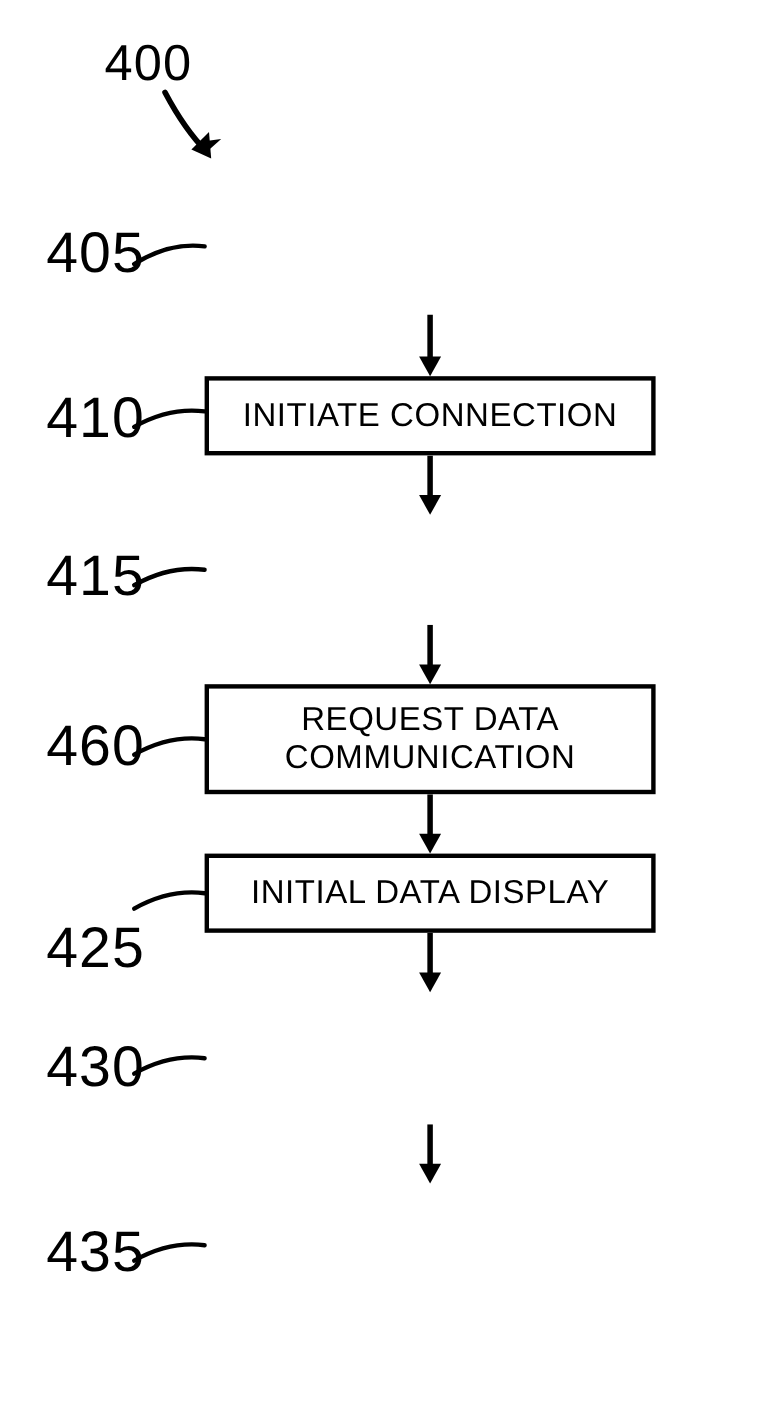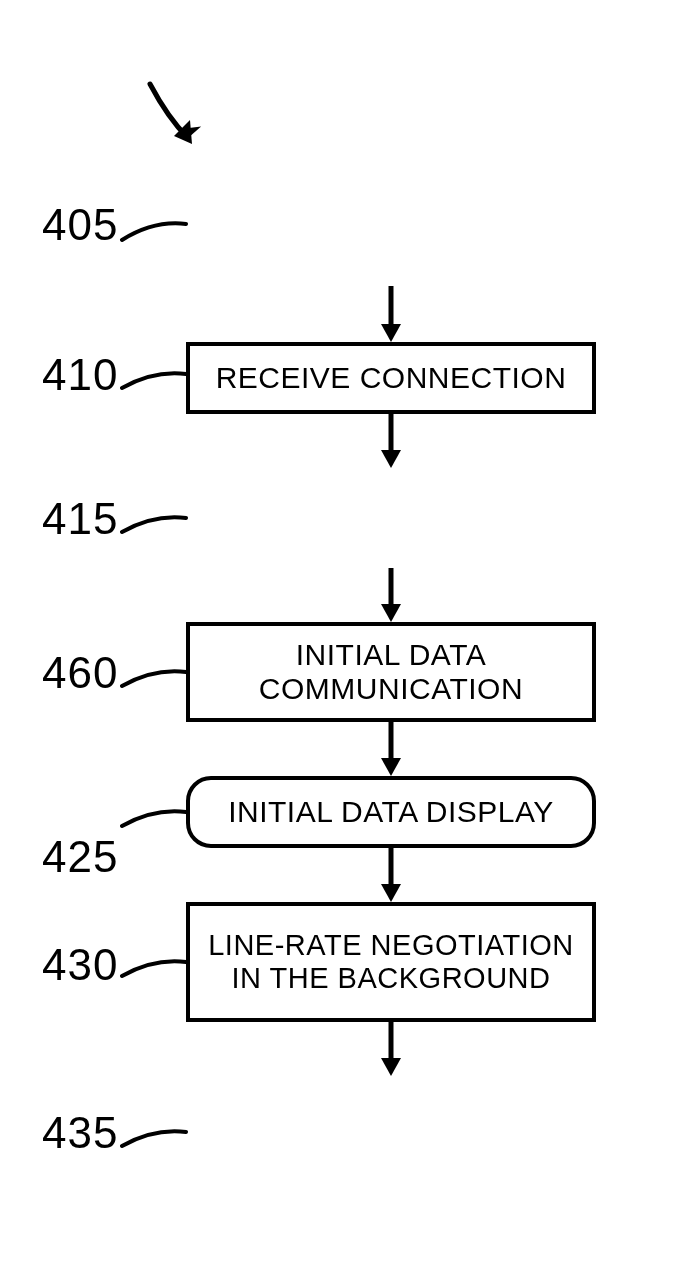--- a/index.html
+++ b/index.html
@@ -33,54 +33,55 @@
     justify-content: center;
     text-align: center;
     font-size: 30px;
     line-height: 1.15;
     padding: 4px 6px;
     font-stretch: condensed;
     letter-spacing: 0.5px;
   }
   .step-label {
     position: absolute;
-    font-size: 44px;
+    font-size: 52px;
     letter-spacing: 1px;
   }
   .leader {
     position: absolute;
   }
   .connector {
     position: absolute;
   }
 </style>
 </head>
 <body>
 
 <div class="canvas">
 
+  <div class="title-number" style="left:95px; top:30px;">400</div>
 
   <svg class="title-arrow" style="left:140px; top:78px; width:80px; height:80px;" viewBox="0 0 80 80">
     <path d="M10 6 Q 28 40 48 60" stroke="#000" stroke-width="5" fill="none" stroke-linecap="round"></path>
     <polygon points="48,60 36,56 55,44" fill="#000" transform="rotate(25 48 60)"></polygon>
     <polygon points="52,66 34,58 50,42" fill="#000"></polygon>
   </svg>
 
   <div class="step-label" style="left:42px; top:200px;">405</div>
   <svg class="leader" style="left:118px; top:218px; width:72px; height:30px;" viewBox="0 0 72 30">
     <path d="M4 22 Q 36 2 68 6" stroke="#000" stroke-width="4" fill="none" stroke-linecap="round"></path>
   </svg>
 
   <svg class="connector" style="left:378px; top:286px; width:26px; height:58px;" viewBox="0 0 26 58">
     <line x1="13" y1="0" x2="13" y2="42" stroke="#000" stroke-width="5"></line>
     <polygon points="13,56 3,38 23,38" fill="#000"></polygon>
   </svg>
 
   <div class="box" style="left:186px; top:342px; width:410px; height:72px;">
-    <span>RECEIVE CONNECTION</span>
+    <span>INITIATE CONNECTION</span>
   </div>
   <div class="step-label" style="left:42px; top:350px;">410</div>
   <svg class="leader" style="left:118px; top:368px; width:72px; height:28px;" viewBox="0 0 72 28">
     <path d="M4 20 Q 36 2 68 6" stroke="#000" stroke-width="4" fill="none" stroke-linecap="round"></path>
   </svg>
 
   <svg class="connector" style="left:378px; top:414px; width:26px; height:56px;" viewBox="0 0 26 56">
     <line x1="13" y1="0" x2="13" y2="40" stroke="#000" stroke-width="5"></line>
     <polygon points="13,54 3,36 23,36" fill="#000"></polygon>
   </svg>
@@ -89,48 +90,45 @@
   <svg class="leader" style="left:118px; top:512px; width:72px; height:28px;" viewBox="0 0 72 28">
     <path d="M4 20 Q 36 2 68 6" stroke="#000" stroke-width="4" fill="none" stroke-linecap="round"></path>
   </svg>
 
   <svg class="connector" style="left:378px; top:568px; width:26px; height:56px;" viewBox="0 0 26 56">
     <line x1="13" y1="0" x2="13" y2="40" stroke="#000" stroke-width="5"></line>
     <polygon points="13,54 3,36 23,36" fill="#000"></polygon>
   </svg>
 
   <div class="box" style="left:186px; top:622px; width:410px; height:100px;">
-    <span>INITIAL DATA COMMUNICATION</span>
+    <span>REQUEST DATA COMMUNICATION</span>
   </div>
   <div class="step-label" style="left:42px; top:648px;">460</div>
   <svg class="leader" style="left:118px; top:666px; width:72px; height:28px;" viewBox="0 0 72 28">
     <path d="M4 20 Q 36 2 68 6" stroke="#000" stroke-width="4" fill="none" stroke-linecap="round"></path>
   </svg>
 
   <svg class="connector" style="left:378px; top:722px; width:26px; height:56px;" viewBox="0 0 26 56">
     <line x1="13" y1="0" x2="13" y2="40" stroke="#000" stroke-width="5"></line>
     <polygon points="13,54 3,36 23,36" fill="#000"></polygon>
   </svg>
 
-  <div class="box" style="left:186px; top:776px; width:410px; height:72px;border-radius:25px;">
+  <div class="box" style="left:186px; top:776px; width:410px; height:72px;">
     <span>INITIAL DATA DISPLAY</span>
   </div>
   <div class="step-label" style="left:42px; top:788px;margin-top:44px;">425</div>
   <svg class="leader" style="left:118px; top:806px; width:72px; height:28px;" viewBox="0 0 72 28">
     <path d="M4 20 Q 36 2 68 6" stroke="#000" stroke-width="4" fill="none" stroke-linecap="round"></path>
   </svg>
 
   <svg class="connector" style="left:378px; top:848px; width:26px; height:56px;" viewBox="0 0 26 56">
     <line x1="13" y1="0" x2="13" y2="40" stroke="#000" stroke-width="5"></line>
     <polygon points="13,54 3,36 23,36" fill="#000"></polygon>
   </svg>
 
-  <div class="box" style="left:186px; top:902px; width:410px; height:120px;">
-    <span style="font-size:29px;">LINE-RATE NEGOTIATION IN THE BACKGROUND</span>
-  </div>
   <div class="step-label" style="left:42px; top:940px;">430</div>
   <svg class="leader" style="left:118px; top:956px; width:72px; height:28px;" viewBox="0 0 72 28">
     <path d="M4 20 Q 36 2 68 6" stroke="#000" stroke-width="4" fill="none" stroke-linecap="round"></path>
   </svg>
 
   <svg class="connector" style="left:378px; top:1022px; width:26px; height:56px;" viewBox="0 0 26 56">
     <line x1="13" y1="0" x2="13" y2="40" stroke="#000" stroke-width="5"></line>
     <polygon points="13,54 3,36 23,36" fill="#000"></polygon>
   </svg>
 

